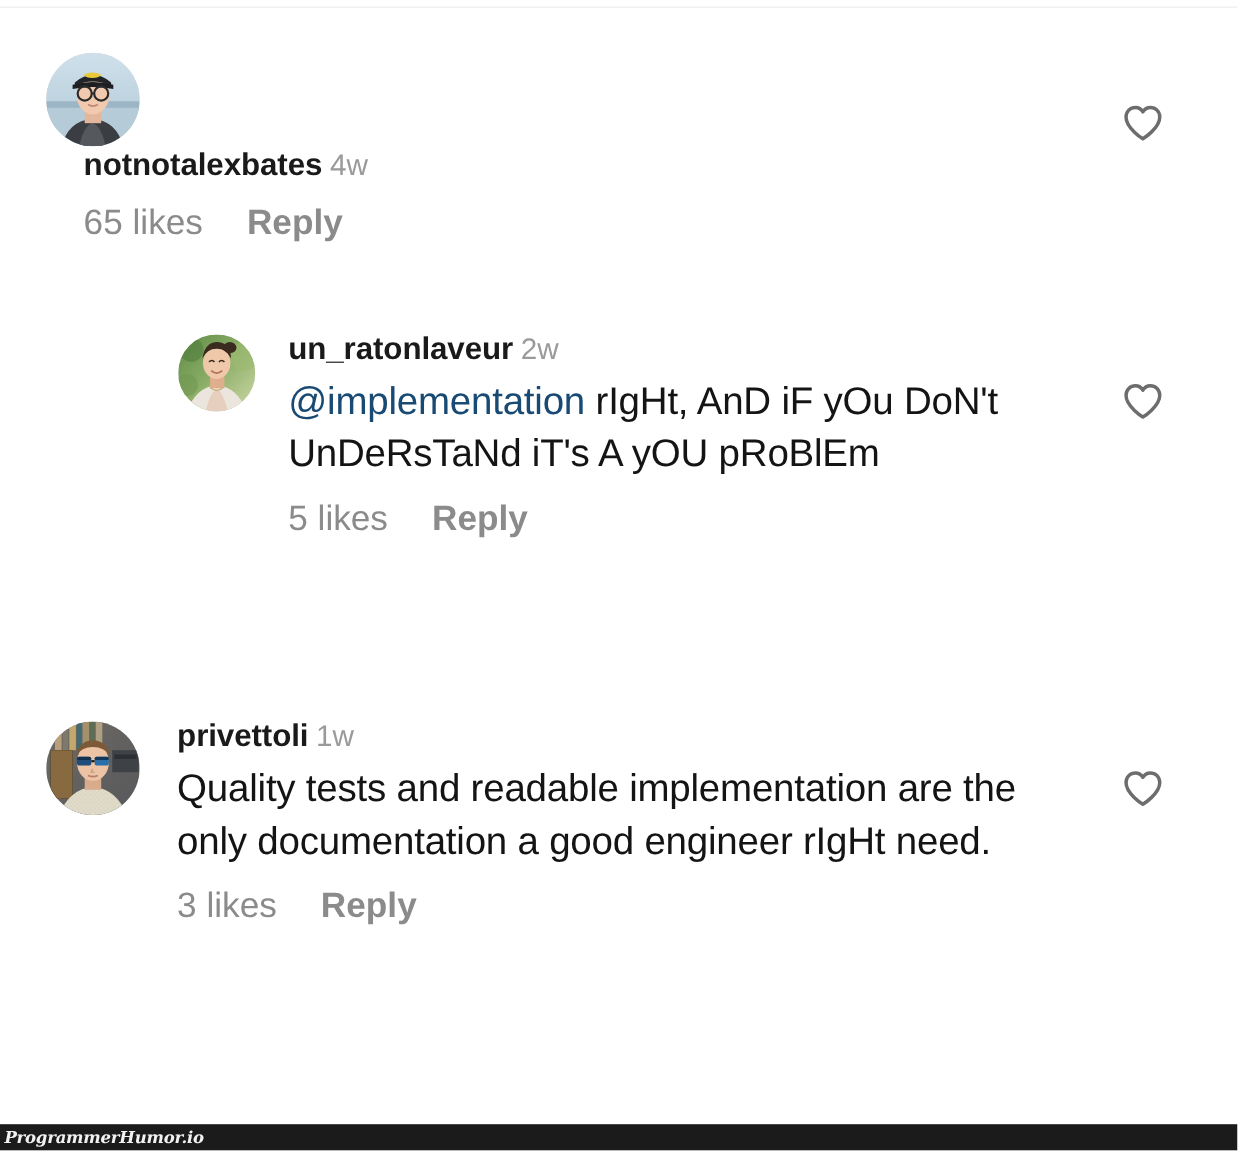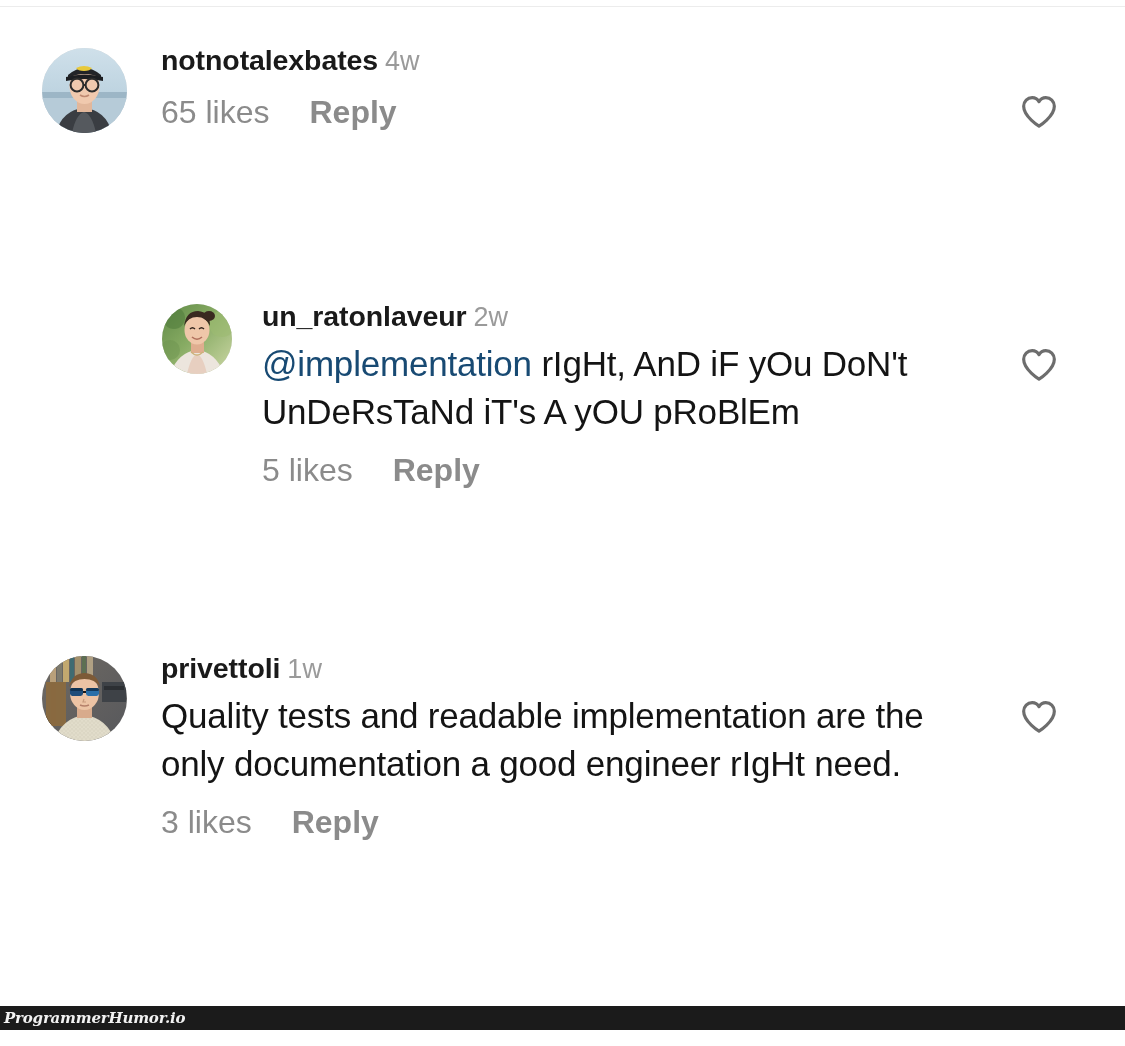--- a/index.html
+++ b/index.html
@@ -128,21 +128,21 @@
     width: 40px;
     height: 40px;
     right: 66px;
   }
   .heart svg { display: block; width: 100%; height: 100%; }
 
   
   .watermark-bar {
     position: absolute;
     left: 0;
-    bottom: 16px;
+    bottom: 0;
     width: 1125px;
     height: 24px;
     background: #1b1b1b;
   }
   .watermark-text {
     position: absolute;
     left: 4px;
     top: 50%;
     transform: translateY(-50%);
     color: #f2f2f2;
@@ -156,21 +156,21 @@
 </style>
 </head>
 <body>
 
 <div class="screen">
 
   <div class="top-rule"></div>
 
   <div class="comments">
 
-    <div class="comment level-0" style="position:absolute; top:44px; left:0; width:1125px;">
+    <div class="comment level-0" style="position:absolute; top:44px; left:0; width:1125px;flex-direction:column;">
       <div class="avatar big">
         <svg viewBox="0 0 85 85" preserveAspectRatio="xMidYMid slice">
           <defs>
             <linearGradient id="sky1" x1="0" y1="0" x2="0" y2="1">
               <stop offset="0%" stop-color="#cfe0ea"></stop>
               <stop offset="55%" stop-color="#bdd3e0"></stop>
               <stop offset="100%" stop-color="#a9c2d2"></stop>
             </linearGradient>
           </defs>
           <rect width="85" height="85" fill="url(#sky1)"></rect>

